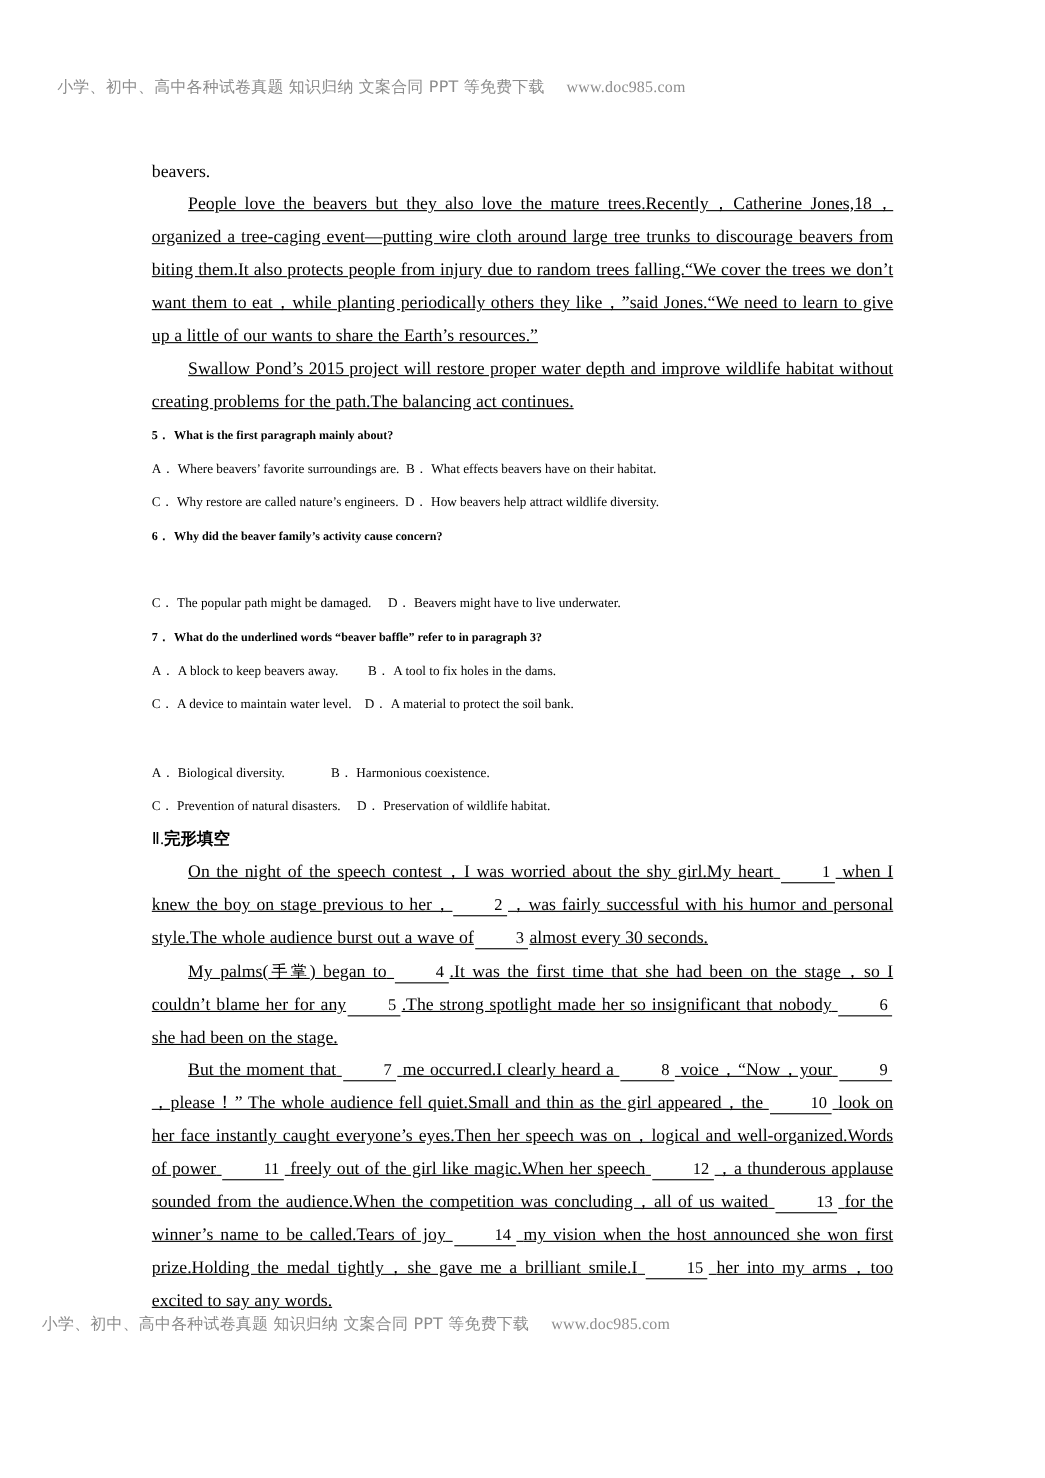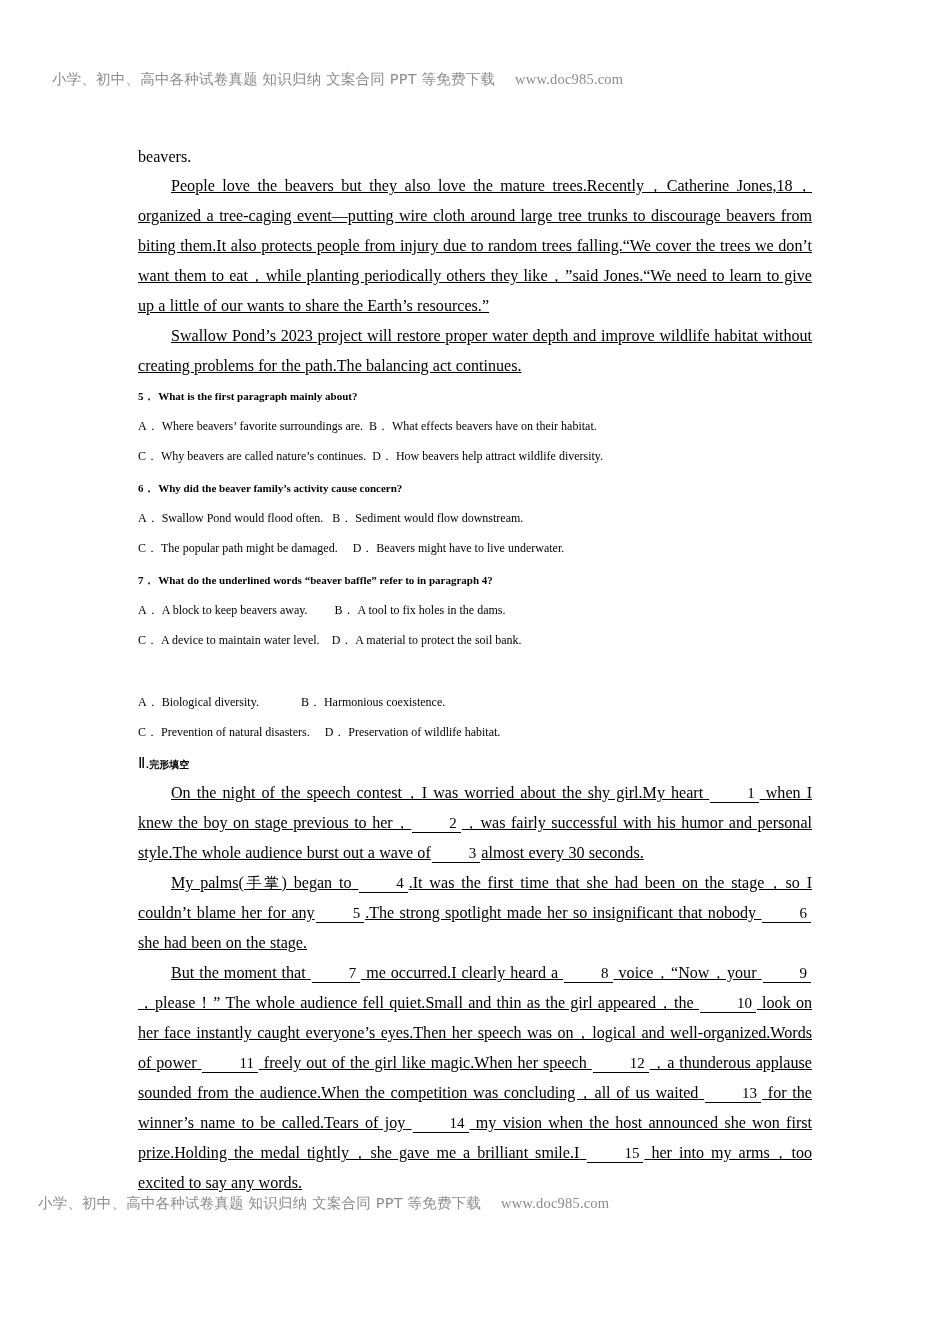--- a/index.html
+++ b/index.html
@@ -101,21 +101,21 @@
     margin: 0;
     white-space: nowrap;
   }
   .sec-roman {
     font-family: "Liberation Serif", serif;
     font-size: 15px;
   }
   .sec-cn {
     font-family: Liberation Sans, sans-serif;
     font-weight: bold;
-    font-size: 10px;
+    font-size: 15px;
     text-align: center;
   }
 
   
   .blank {
     display: inline-block;
     border-bottom: 1.2px solid #000;
     text-align: center;
     font-size: 15px;
     line-height: 18px;
@@ -140,53 +140,48 @@
     <span>小学、初中、高中各种试卷真题  知识归纳  文案合同  PPT 等免费下载</span><span class="wm-url">www.doc985.com</span>
   </div>
 
   <div class="line-beavers">beavers.</div>
 
   <div class="block" style="top:171px;">
     <p class="para indent">People love the beavers but they also love the mature trees.Recently，Catherine Jones,18，organized a tree-caging event—putting wire cloth around large tree trunks to discourage beavers from biting them.It also protects people from injury due to random trees falling.“We cover the trees we don’t want them to eat，while planting periodically others they like，”said Jones.“We need to learn to give up a little of our wants to share the Earth’s resources.”</p>
   </div>
 
   <div class="block" style="top:321px;">
-    <p class="para indent">Swallow Pond’s 2023 project will restore proper water depth and improve wildlife habitat without creating problems for the path.The balancing act continues.</p>
+    <p class="para indent">Swallow Pond’s 2015 project will restore proper water depth and improve wildlife habitat without creating problems for the path.The balancing act continues.</p>
   </div>
 
   <div class="block" style="top:381px;">
     <p class="q-head"><span class="q-num">5．</span>&nbsp;<span>What is the first paragraph mainly about?</span></p>
   </div>
   <div class="block" style="top:411px;">
     <p class="opt-row">
       <span class="opt"><span class="opt-label">A．</span>&nbsp;<span>Where beavers’ favorite surroundings are.</span></span>&nbsp;&nbsp;<span class="opt"><span class="opt-label">B．</span>&nbsp;<span>What effects beavers have on their habitat.</span></span>
     </p>
   </div>
   <div class="block" style="top:441px;">
     <p class="opt-row">
-      <span class="opt"><span class="opt-label">C．</span>&nbsp;<span>Why beavers are called nature’s continues.</span></span>&nbsp;&nbsp;<span class="opt"><span class="opt-label">D．</span>&nbsp;<span>How beavers help attract wildlife diversity.</span></span>
+      <span class="opt"><span class="opt-label">C．</span>&nbsp;<span>Why restore are called nature’s engineers.</span></span>&nbsp;&nbsp;<span class="opt"><span class="opt-label">D．</span>&nbsp;<span>How beavers help attract wildlife diversity.</span></span>
     </p>
   </div>
 
   <div class="block" style="top:473px;">
     <p class="q-head"><span class="q-num">6．</span>&nbsp;<span>Why did the beaver family’s activity cause concern?</span></p>
   </div>
-  <div class="block" style="top:503px;">
-    <p class="opt-row">
-      <span class="opt"><span class="opt-label">A．</span>&nbsp;<span>Swallow Pond would flood often.</span></span>&nbsp;&nbsp;&nbsp;<span class="opt"><span class="opt-label">B．</span>&nbsp;<span>Sediment would flow downstream.</span></span>
-    </p>
-  </div>
   <div class="block" style="top:533px;">
     <p class="opt-row">
       <span class="opt"><span class="opt-label">C．</span>&nbsp;<span>The popular path might be damaged.</span></span>&nbsp;&nbsp;&nbsp;&nbsp;&nbsp;<span class="opt"><span class="opt-label">D．</span>&nbsp;<span>Beavers might have to live underwater.</span></span>
     </p>
   </div>
 
   <div class="block" style="top:565px;">
-    <p class="q-head"><span class="q-num">7．</span>&nbsp;<span>What do the underlined words “beaver baffle” refer to in paragraph 4?</span></p>
+    <p class="q-head"><span class="q-num">7．</span>&nbsp;<span>What do the underlined words “beaver baffle” refer to in paragraph 3?</span></p>
   </div>
   <div class="block" style="top:625px;">
     <p class="opt-row">
       <span class="opt"><span class="opt-label">C．</span>&nbsp;<span>A device to maintain water level.</span></span>&nbsp;&nbsp;&nbsp;&nbsp;<span class="opt"><span class="opt-label">D．</span>&nbsp;<span>A material to protect the soil bank.</span></span>
     </p>
   </div>
   <div class="block" style="top:595px;">
     <p class="opt-row">
       <span class="opt"><span class="opt-label">A．</span>&nbsp;<span>A block to keep beavers away.</span></span>&nbsp;&nbsp;&nbsp;&nbsp;&nbsp;&nbsp;&nbsp;&nbsp;&nbsp;<span class="opt"><span class="opt-label">B．</span>&nbsp;<span>A tool to fix holes in the dams.</span></span>
     </p>

